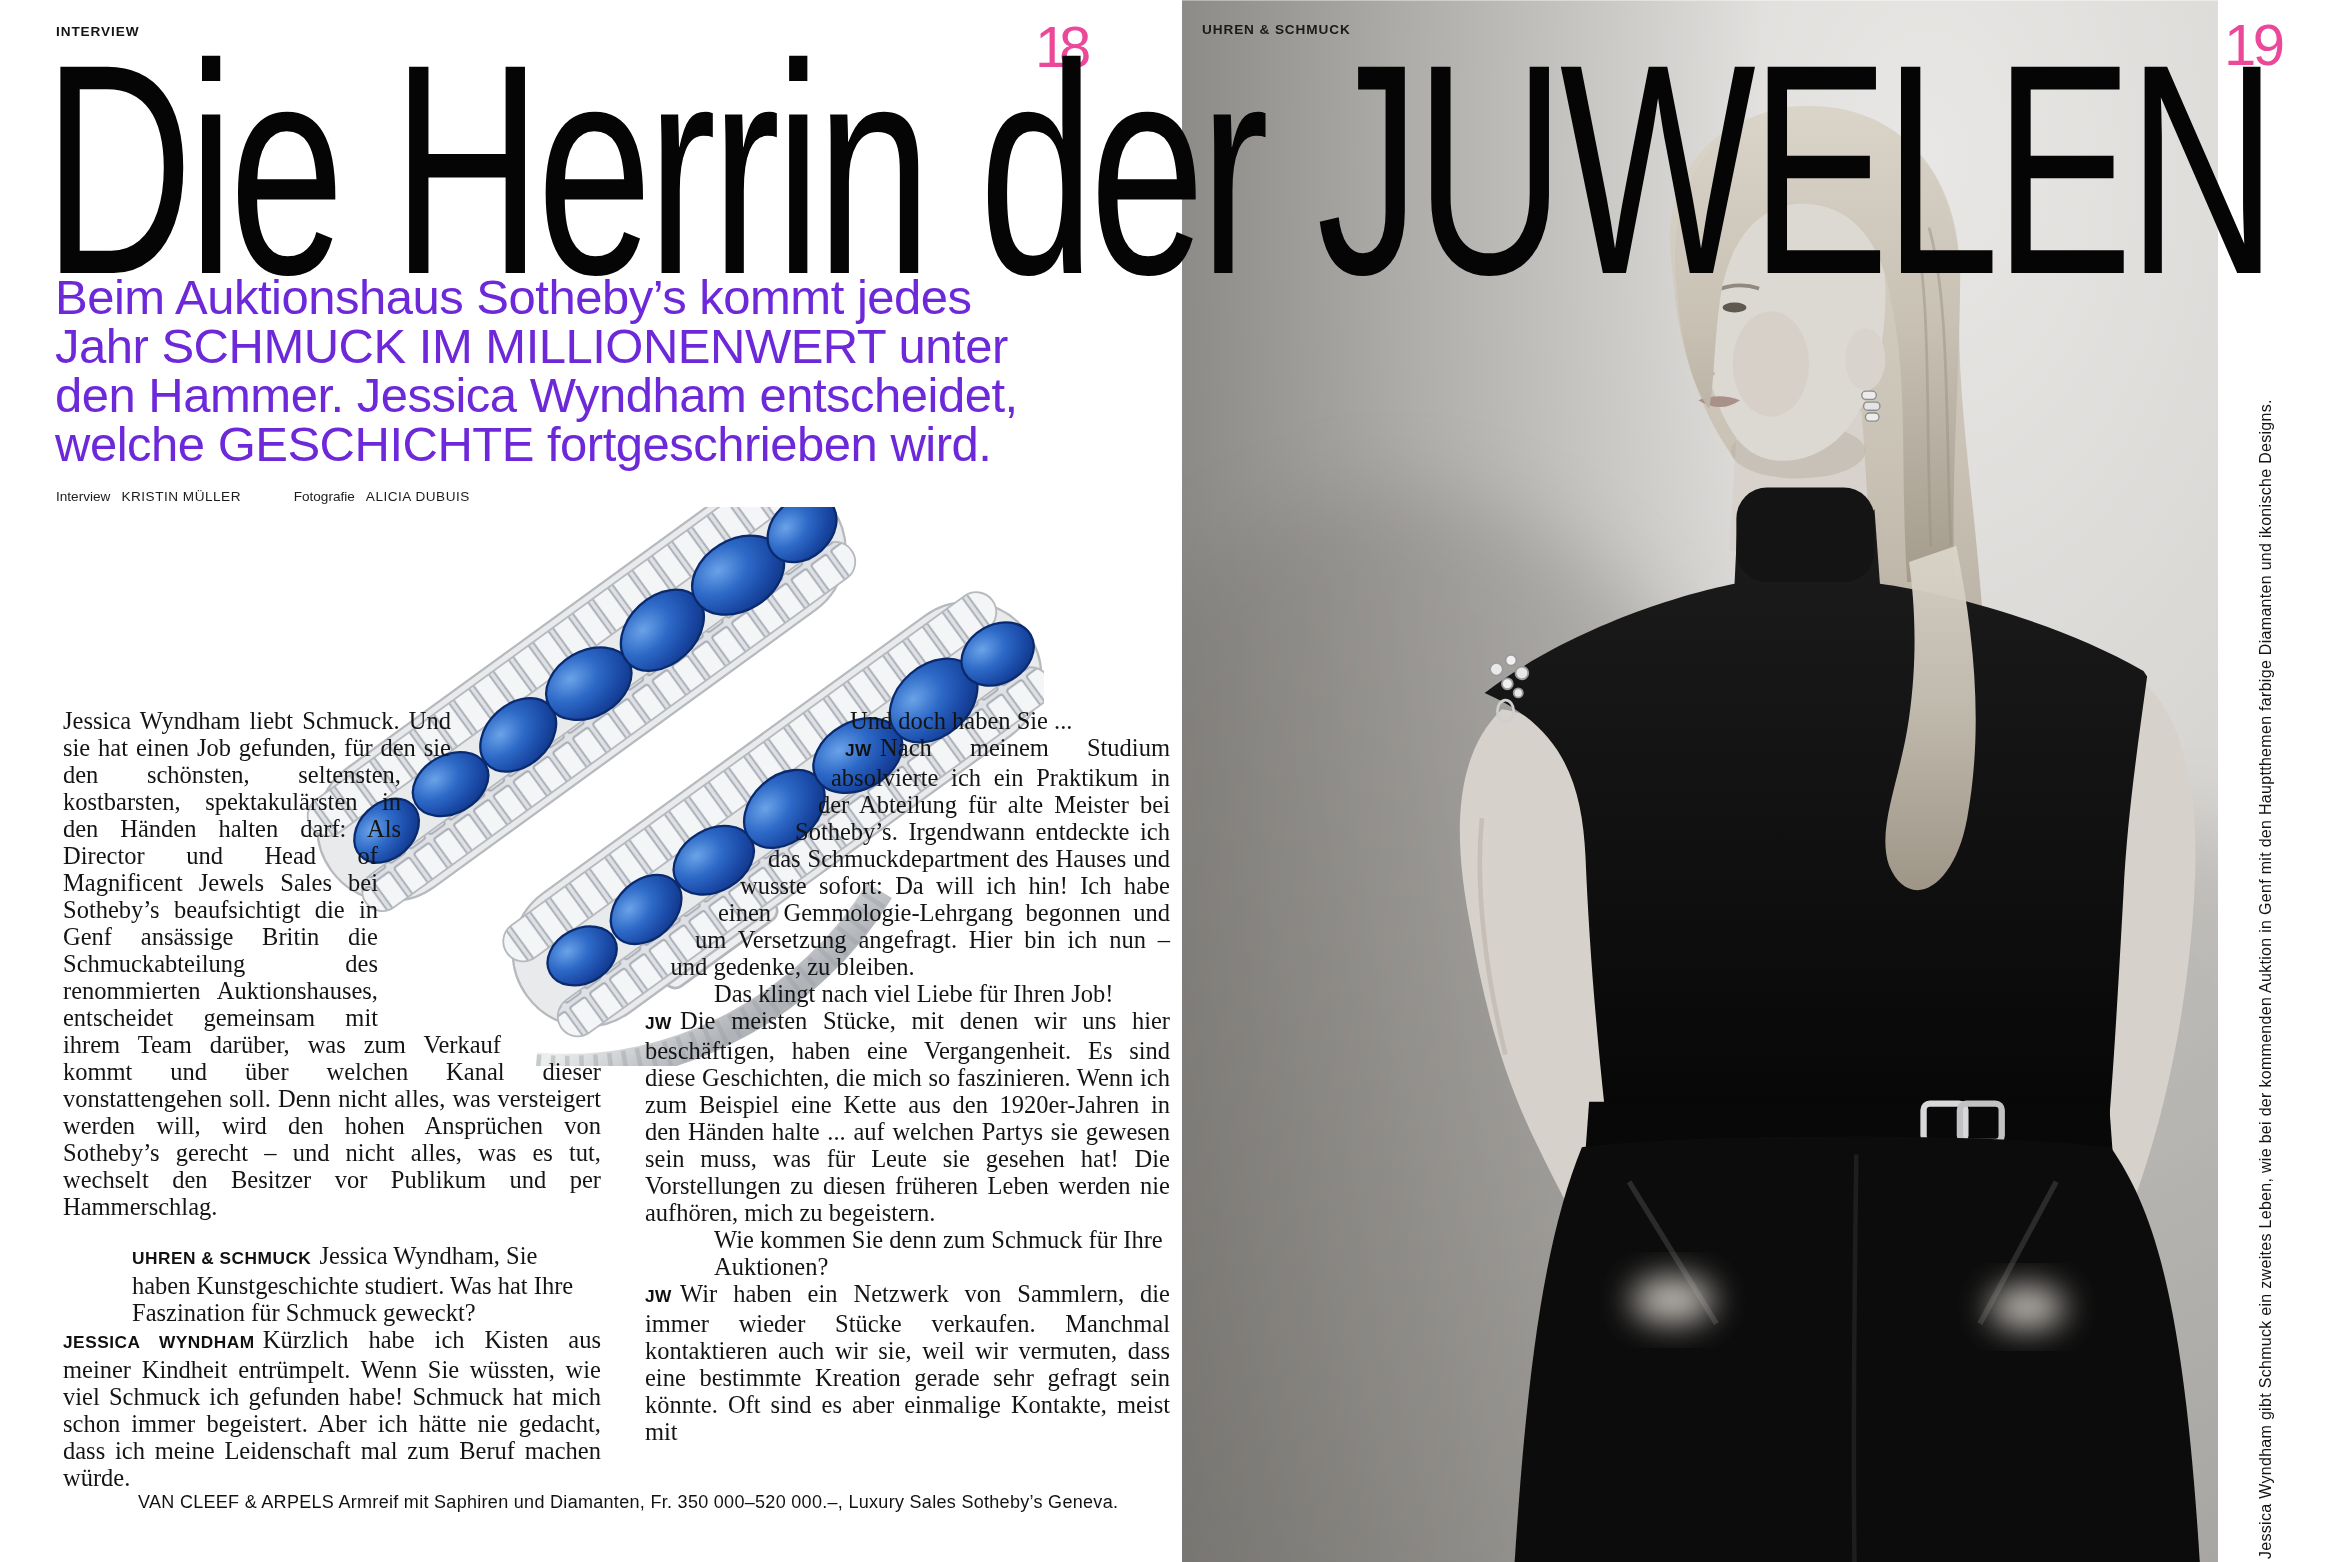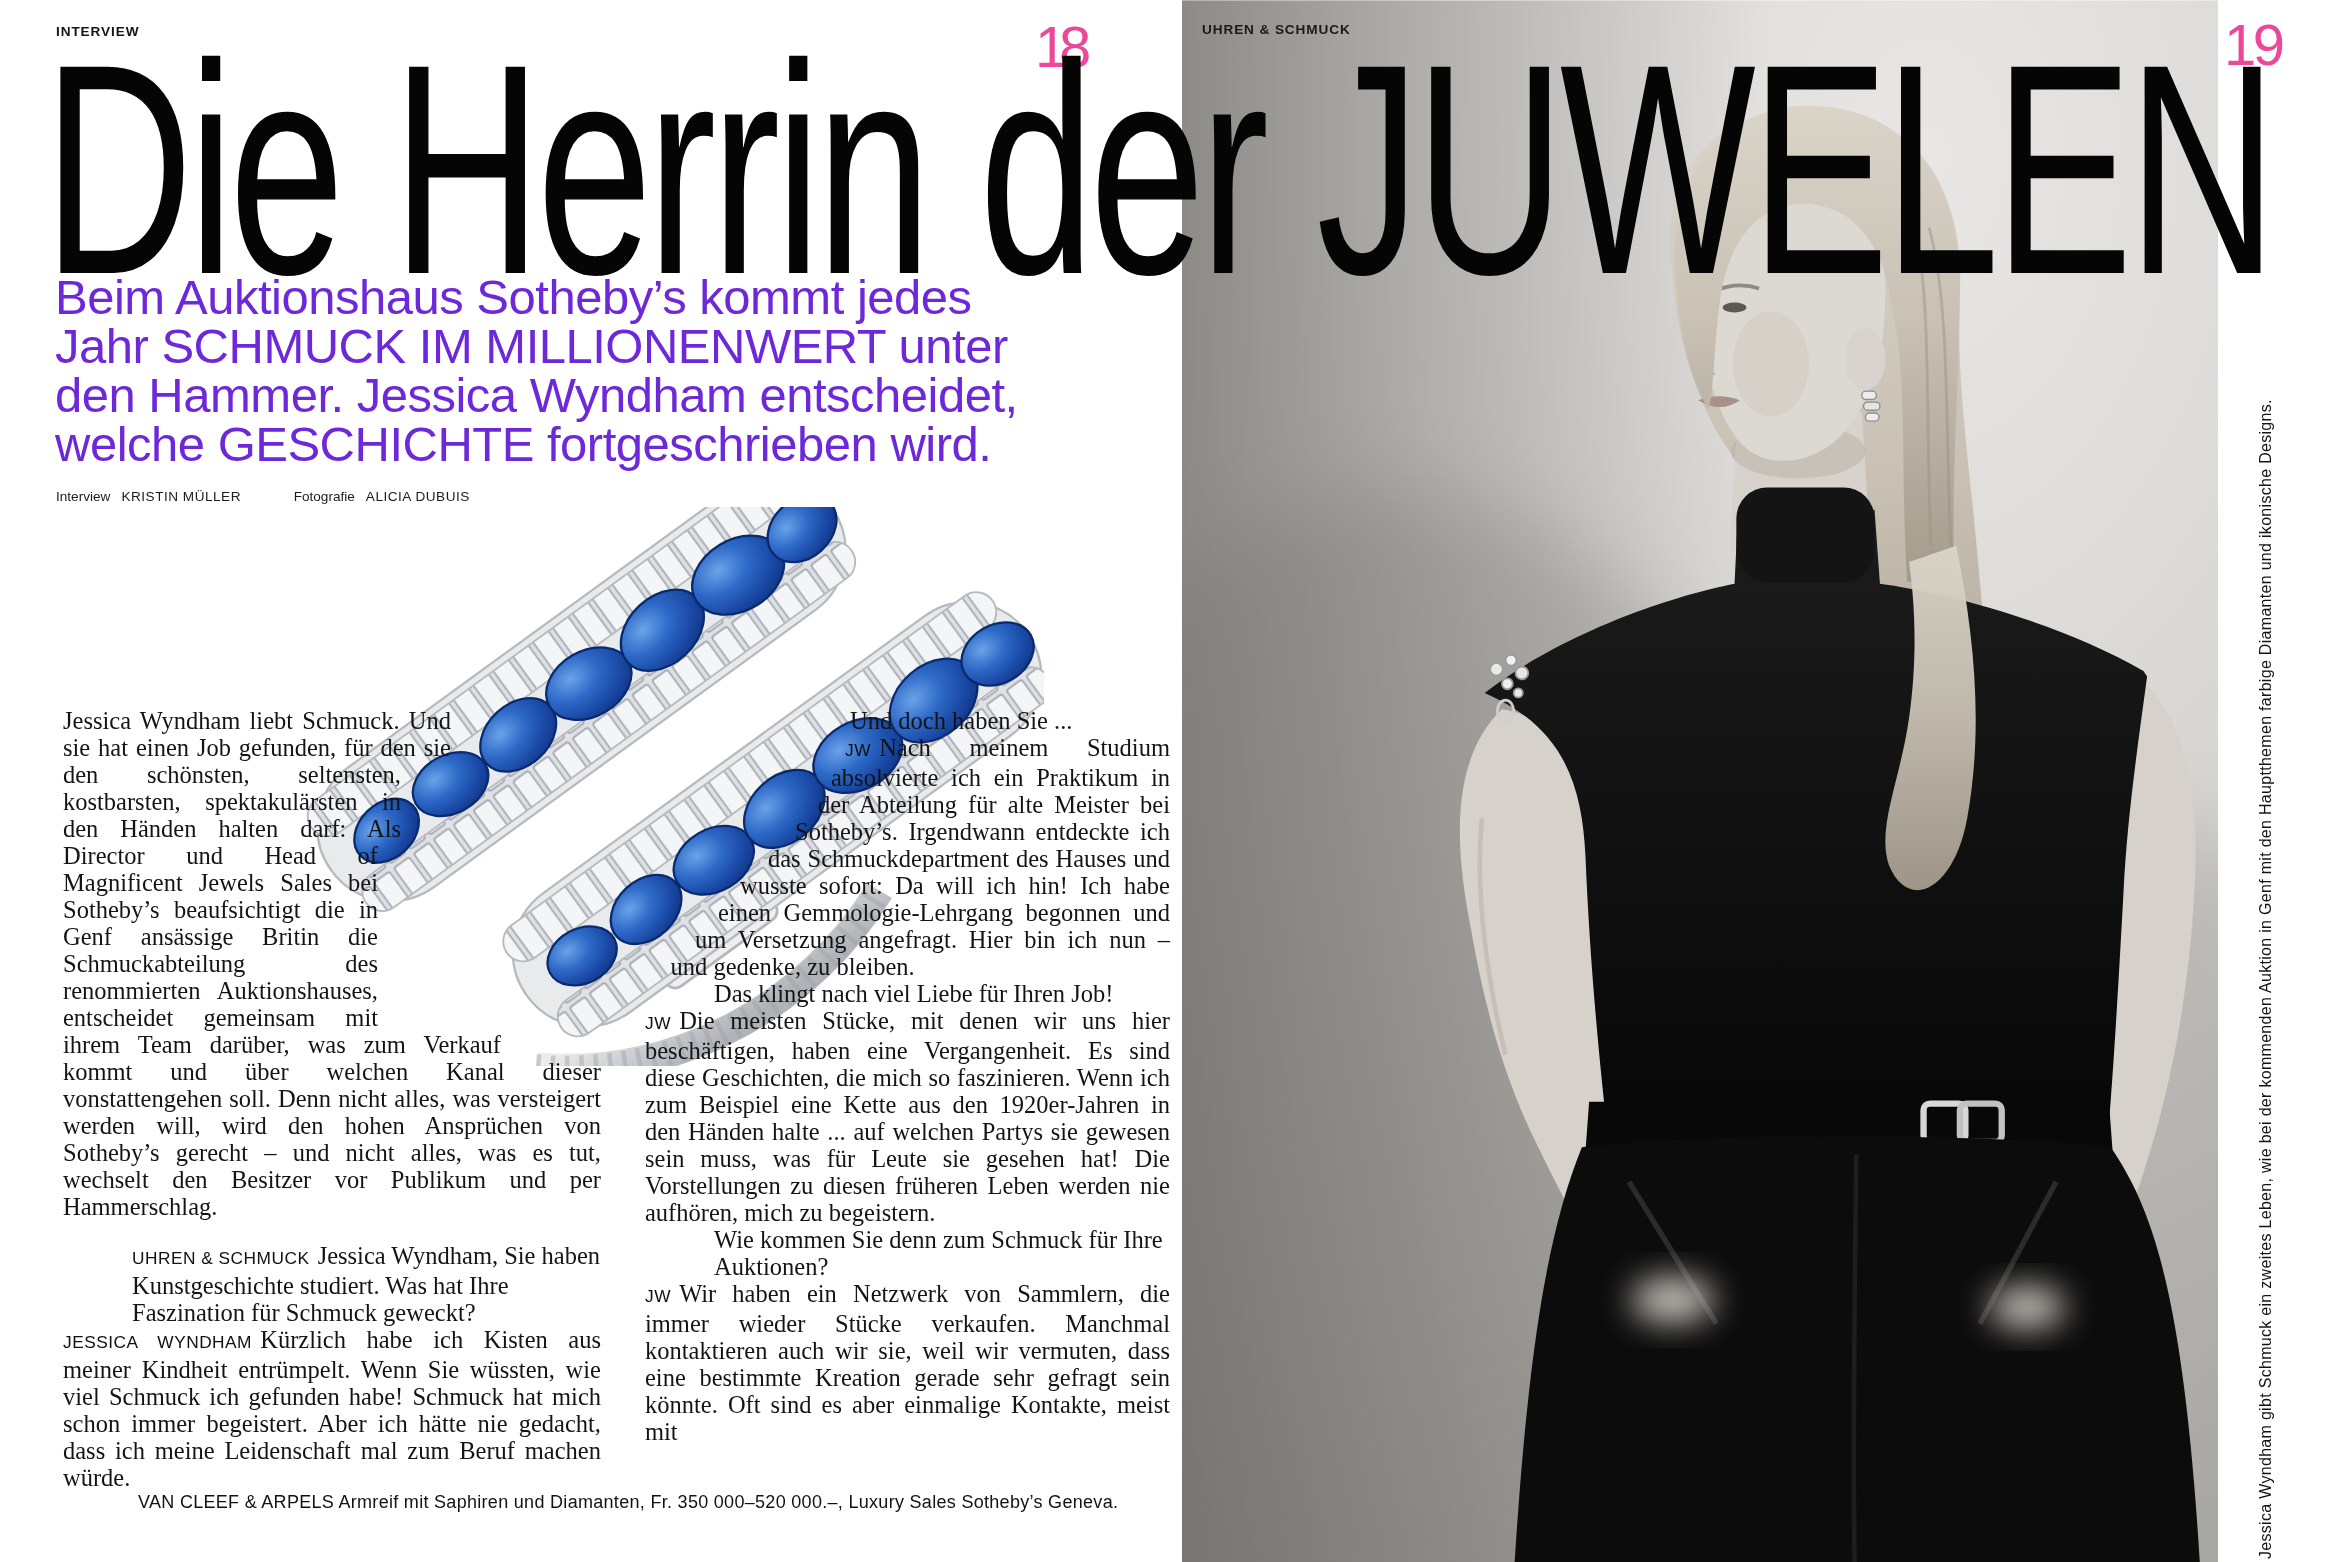--- a/index.html
+++ b/index.html
@@ -23,21 +23,21 @@
   .credits .name{letter-spacing:0.5px;}
   
   .col{position:absolute;top:707px;font-family:"Liberation Serif",serif;font-size:24.5px;line-height:27px;color:#141414;z-index:3;}
   .col1{left:55px;width:538px;margin-left:8px;}
   .col2{left:625px;width:525px;margin-left:20px;}
   .col p{margin:0;}
   .j{text-align:justify;}
   .intro{margin-bottom:22px !important;}
   .q{padding-left:69px;text-align:left;}
   .q0{padding-left:0;}
-  .lab{font-family:"Liberation Sans",sans-serif;font-size:17.3px;font-weight:400;letter-spacing:0.5px;margin-right:8.2px;color:#101010;}
+  .lab{font-family:"Liberation Sans",sans-serif;font-size:17.3px;font-weight:700;letter-spacing:0.5px;margin-right:8.2px;color:#101010;}
   .fr{float:right;clear:right;}
   .fl{float:left;clear:left;}
   
   .caption{position:absolute;left:107px;top:1492px;font-size:18px;letter-spacing:0.3px;color:#121212;z-index:4;white-space:nowrap;margin-left:31px;}
   
   .bracelet{position:absolute;left:262px;top:507px;z-index:2;}
   .photo{position:absolute;left:1182px;top:0;width:1036px;height:1563px;z-index:1;}
   
   .vcap{position:absolute;left:2275px;bottom:3.6px;transform-origin:0 100%;transform:rotate(-90deg);
         white-space:nowrap;font-size:16px;letter-spacing:0.3px;color:#131313;z-index:6;}

